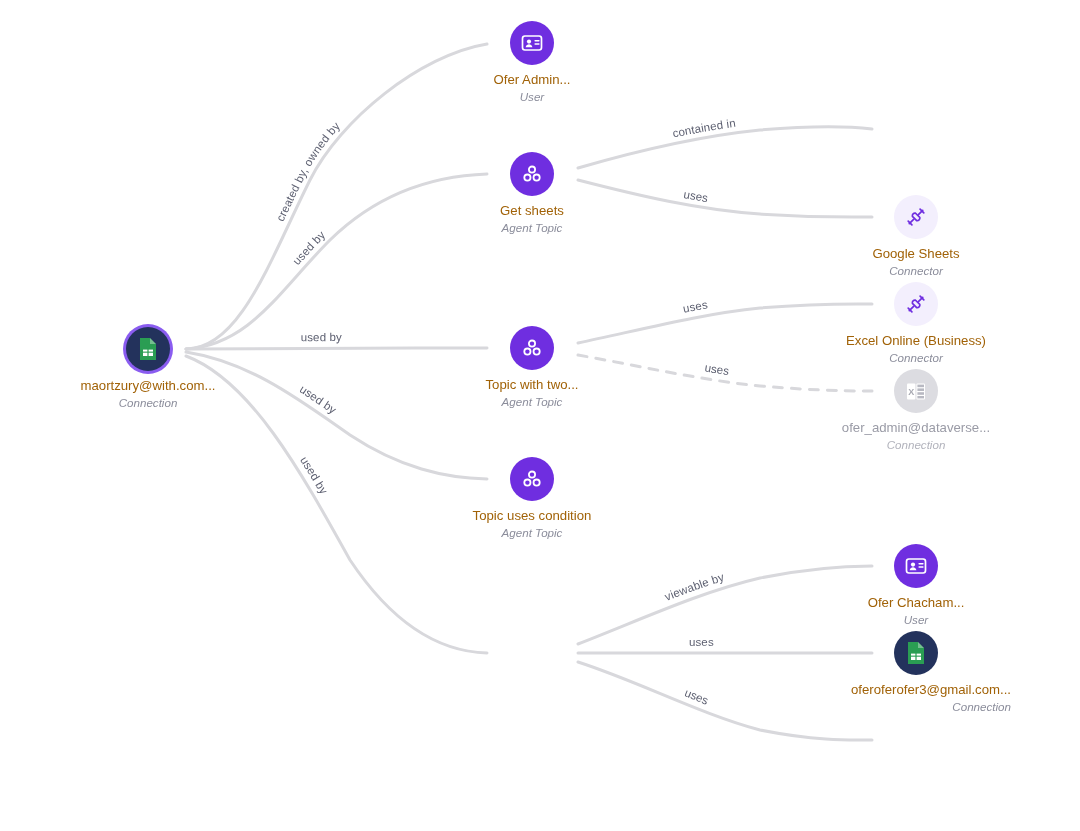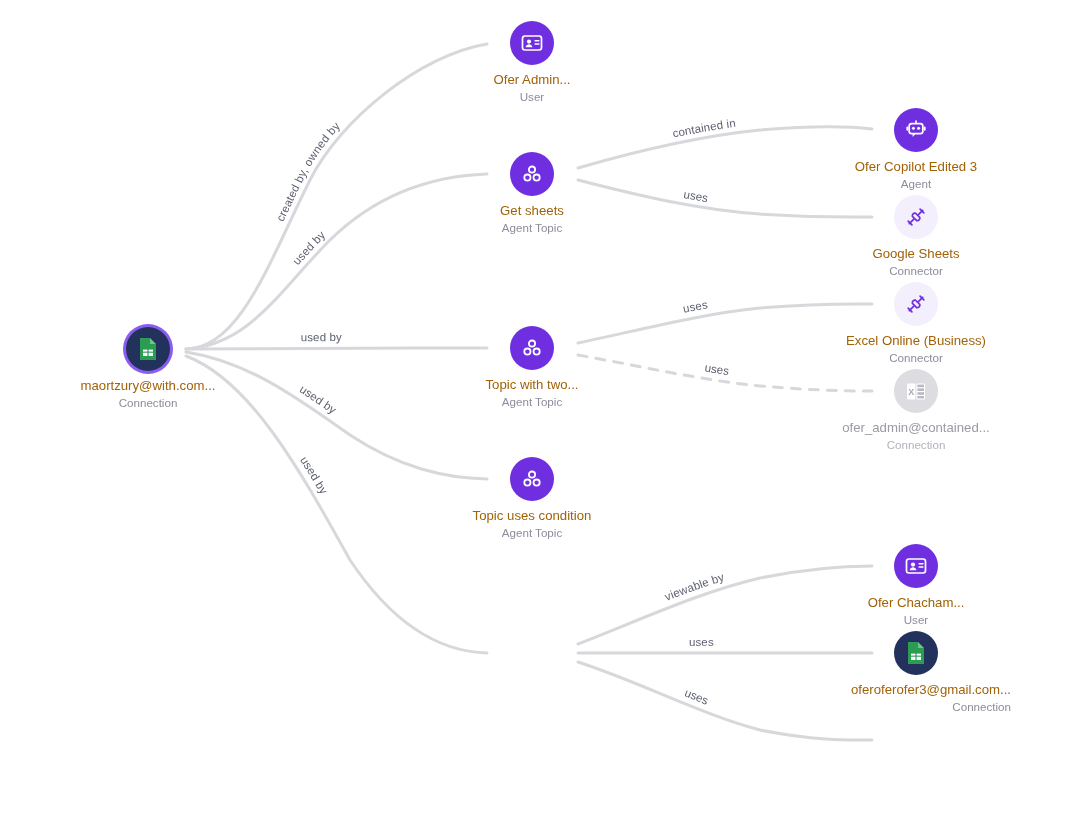--- a/index.html
+++ b/index.html
@@ -71,20 +71,21 @@
     color: #a16207;
     line-height: 1.25;
     white-space: nowrap;
   }
   .node-type {
     margin-top: 1px;
     font-size: 11.6px;
     color: #8b8d9b;
     line-height: 1.25;
     white-space: nowrap;
+    font-style: italic;
   }
   .node.faded .node-label { color: #9a9ba6; }
   .node.faded .node-type  { color: #b2b3bc; }
 </style>
 </head>
 <body>
 
 <div id="graph-canvas">
 
   <svg id="edge-layer" viewBox="0 0 1080 831" xmlns="http://www.w3.org/2000/svg">
@@ -223,35 +224,20 @@
       <svg width="24" height="24" viewBox="0 0 24 24" aria-hidden="true">
         <circle cx="12" cy="7.6" r="3.1" fill="none" stroke="#ffffff" stroke-width="1.8"></circle>
         <circle cx="7.4" cy="15.6" r="3.1" fill="none" stroke="#ffffff" stroke-width="1.8"></circle>
         <circle cx="16.6" cy="15.6" r="3.1" fill="none" stroke="#ffffff" stroke-width="1.8"></circle>
       </svg>
     </div>
     <div class="node-label">Get sheets</div>
     <div class="node-type">Agent Topic</div>
   </div>
 
-  <div class="node" style="left:916px; top:108px;">
-    <div class="node-icon purple">
-      <svg width="26" height="24" viewBox="0 0 26 24" aria-hidden="true">
-        <rect x="6.2" y="5.6" width="13.6" height="10" rx="2.4" fill="none" stroke="#ffffff" stroke-width="1.7"></rect>
-        <circle cx="10.4" cy="10.3" r="1.5" fill="#ffffff"></circle>
-        <circle cx="15.6" cy="10.3" r="1.5" fill="#ffffff"></circle>
-        <path d="M9.6 15.6 l0 3.4 l3.2 -3.4 Z" fill="#ffffff"></path>
-        <rect x="3.4" y="8.6" width="2" height="4.2" rx="1" fill="#ffffff"></rect>
-        <rect x="20.6" y="8.6" width="2" height="4.2" rx="1" fill="#ffffff"></rect>
-        <rect x="12.2" y="2.4" width="1.6" height="3.2" fill="#ffffff"></rect>
-      </svg>
-    </div>
-    <div class="node-label">Ofer Copilot Edited 3</div>
-    <div class="node-type">Agent</div>
-  </div>
 
   <div class="node" style="left:916px; top:195px;">
     <div class="node-icon lilac">
       <svg width="24" height="24" viewBox="0 0 24 24" aria-hidden="true">
         <g stroke="#6f2ee0" stroke-width="1.7" fill="none" stroke-linecap="round">
           <path d="M9.6 14.4 l-4.3 4.3"></path>
           <path d="M14.4 9.6 l4.3 -4.3"></path>
           <path d="M4.2 16.1 l3.7 3.7"></path>
           <path d="M16.1 4.2 l3.7 3.7"></path>
           <path d="M8.4 11.3 l4.3 4.3 a2.6 2.6 0 0 0 3.1 -3.1 l-4.3 -4.3 a2.6 2.6 0 0 0 -3.1 3.1 Z"></path>
@@ -297,21 +283,21 @@
         <text x="7.2" y="14.6" text-anchor="middle" font-family="Liberation Sans, sans-serif" font-size="9" font-weight="bold" fill="#a8a9b2">X</text>
         <rect x="12.4" y="3.5" width="8.6" height="16" rx="1" fill="#ffffff"></rect>
         <g fill="#b8b9c2">
           <rect x="13.4" y="4.6" width="6.6" height="2.6"></rect>
           <rect x="13.4" y="8.4" width="6.6" height="2.6"></rect>
           <rect x="13.4" y="12.2" width="6.6" height="2.6"></rect>
           <rect x="13.4" y="16" width="6.6" height="2.4"></rect>
         </g>
       </svg>
     </div>
-    <div class="node-label">ofer_admin@contained...</div>
+    <div class="node-label">ofer_admin@dataverse...</div>
     <div class="node-type">Connection</div>
   </div>
 
   <div class="node" style="left:532px; top:457px;">
     <div class="node-icon purple">
       <svg width="24" height="24" viewBox="0 0 24 24" aria-hidden="true">
         <circle cx="12" cy="7.6" r="3.1" fill="none" stroke="#ffffff" stroke-width="1.8"></circle>
         <circle cx="7.4" cy="15.6" r="3.1" fill="none" stroke="#ffffff" stroke-width="1.8"></circle>
         <circle cx="16.6" cy="15.6" r="3.1" fill="none" stroke="#ffffff" stroke-width="1.8"></circle>
       </svg>

